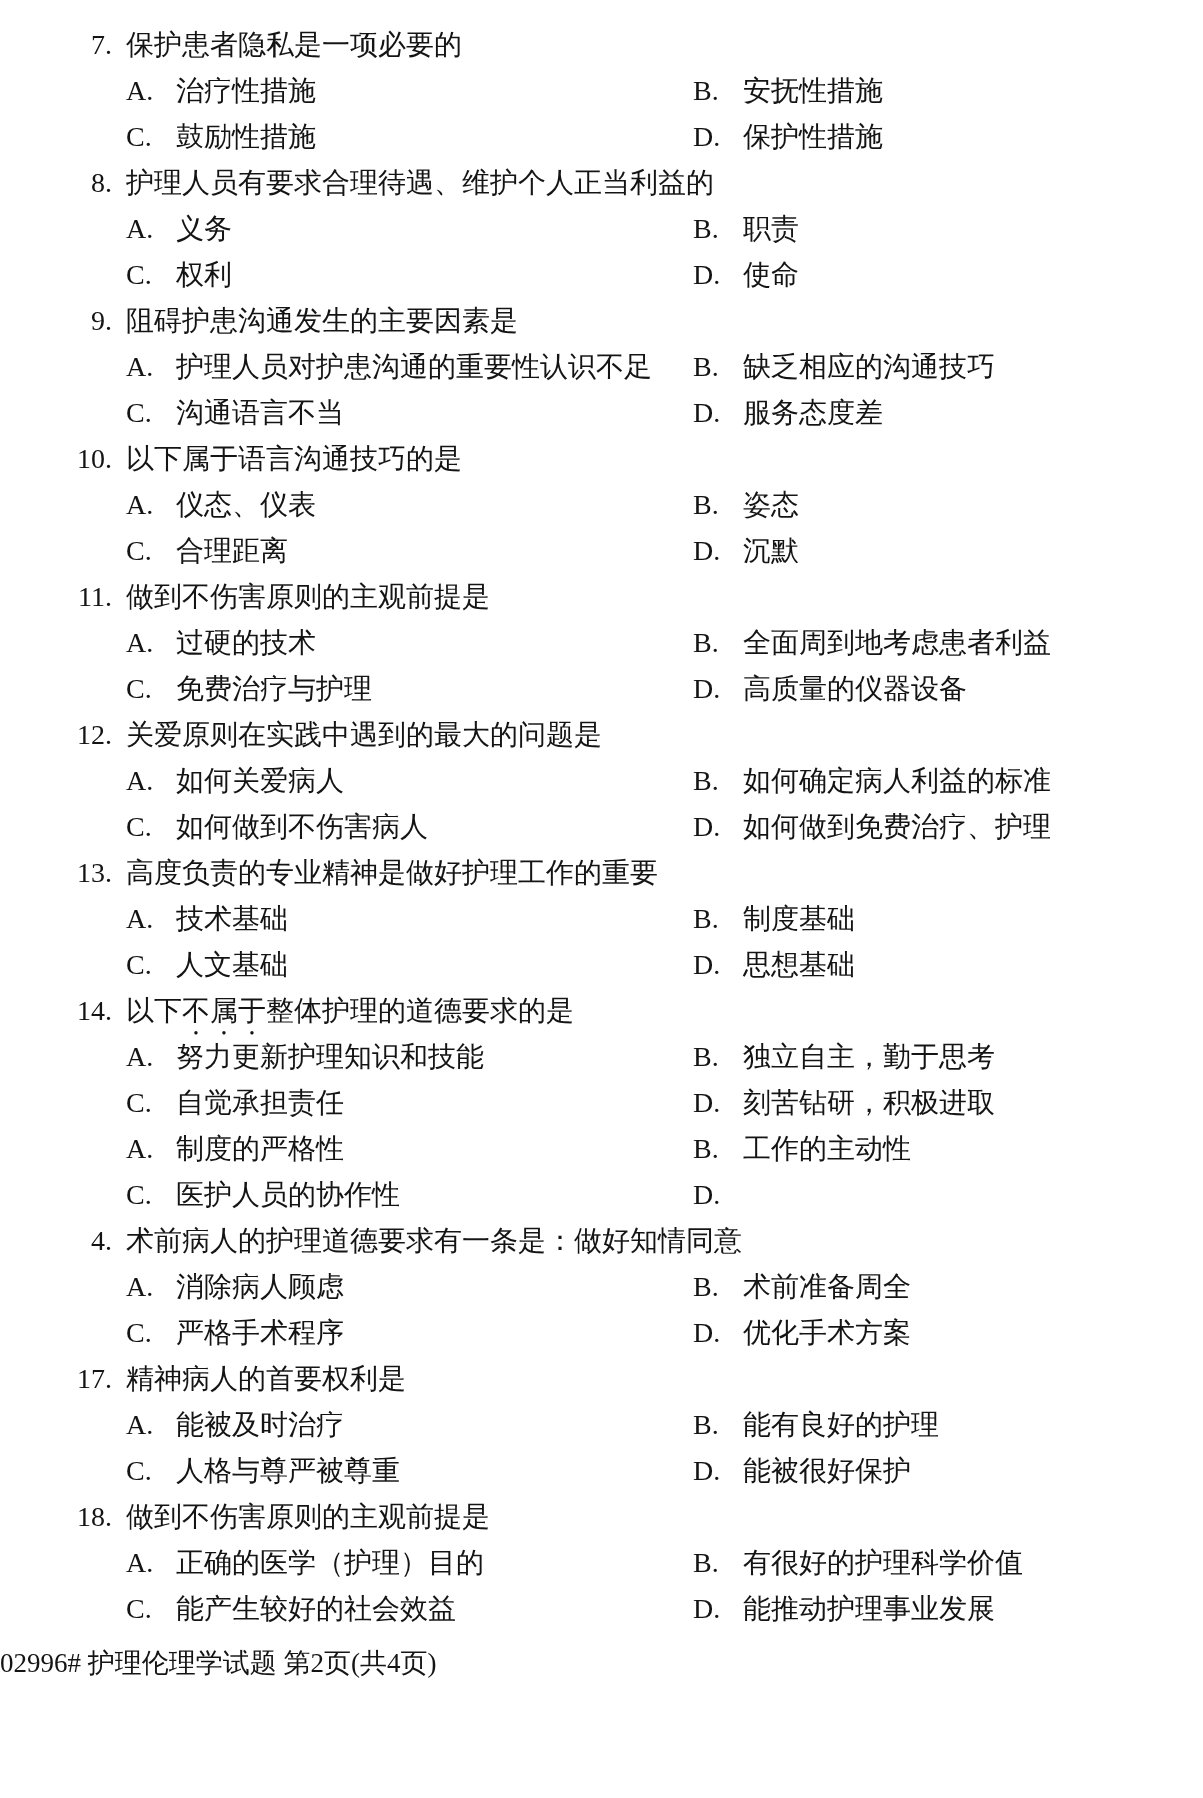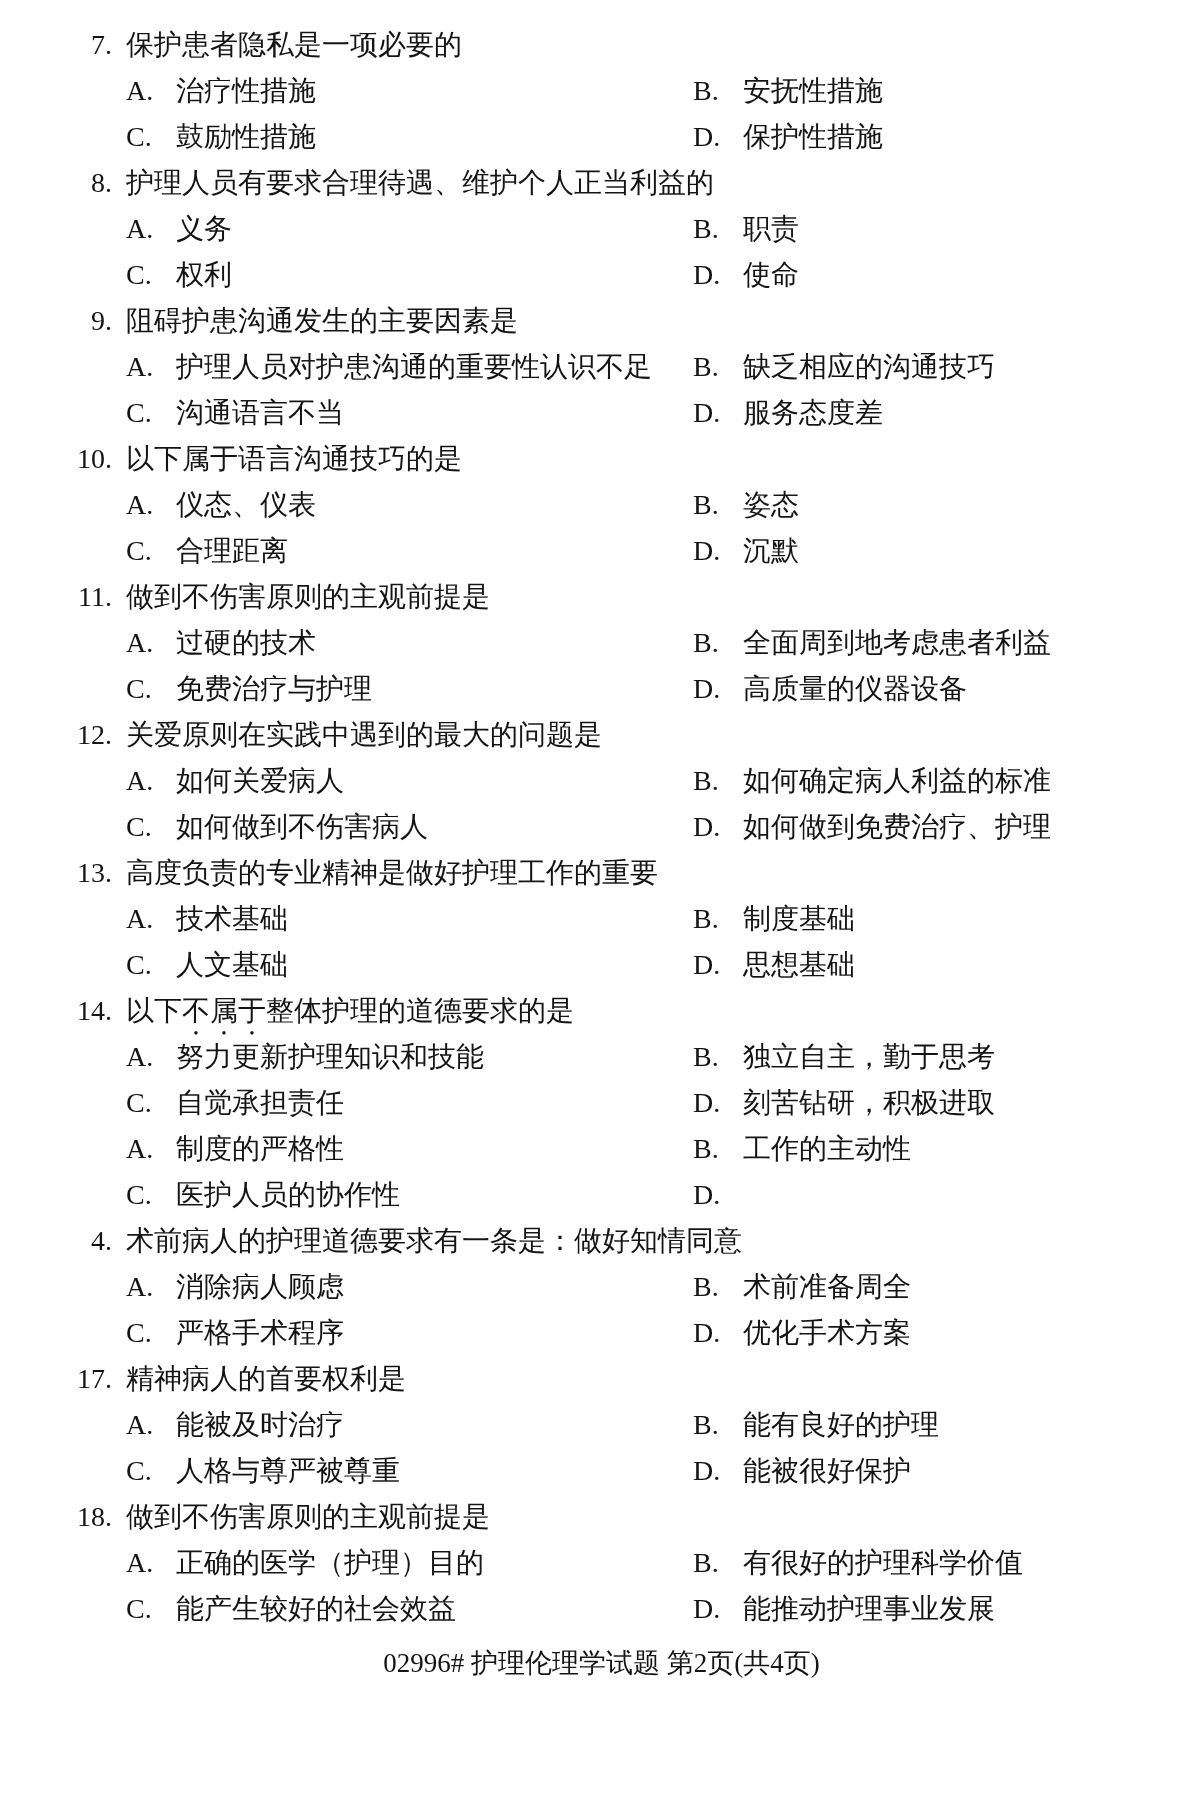--- a/index.html
+++ b/index.html
@@ -62,21 +62,20 @@
   }
   .em-dots {
     -webkit-text-emphasis: filled dot;
     -webkit-text-emphasis-position: under left;
     text-emphasis: filled dot;
     text-emphasis-position: under left;
   }
   .footer-row {
     height: 46px;
     line-height: 46px;
-    text-align: center;
     font-size: 27px;
     margin-top: 8px;
   }
 </style>
 </head>
 <body>
 
 <div class="page">
   <div class="content">
 

